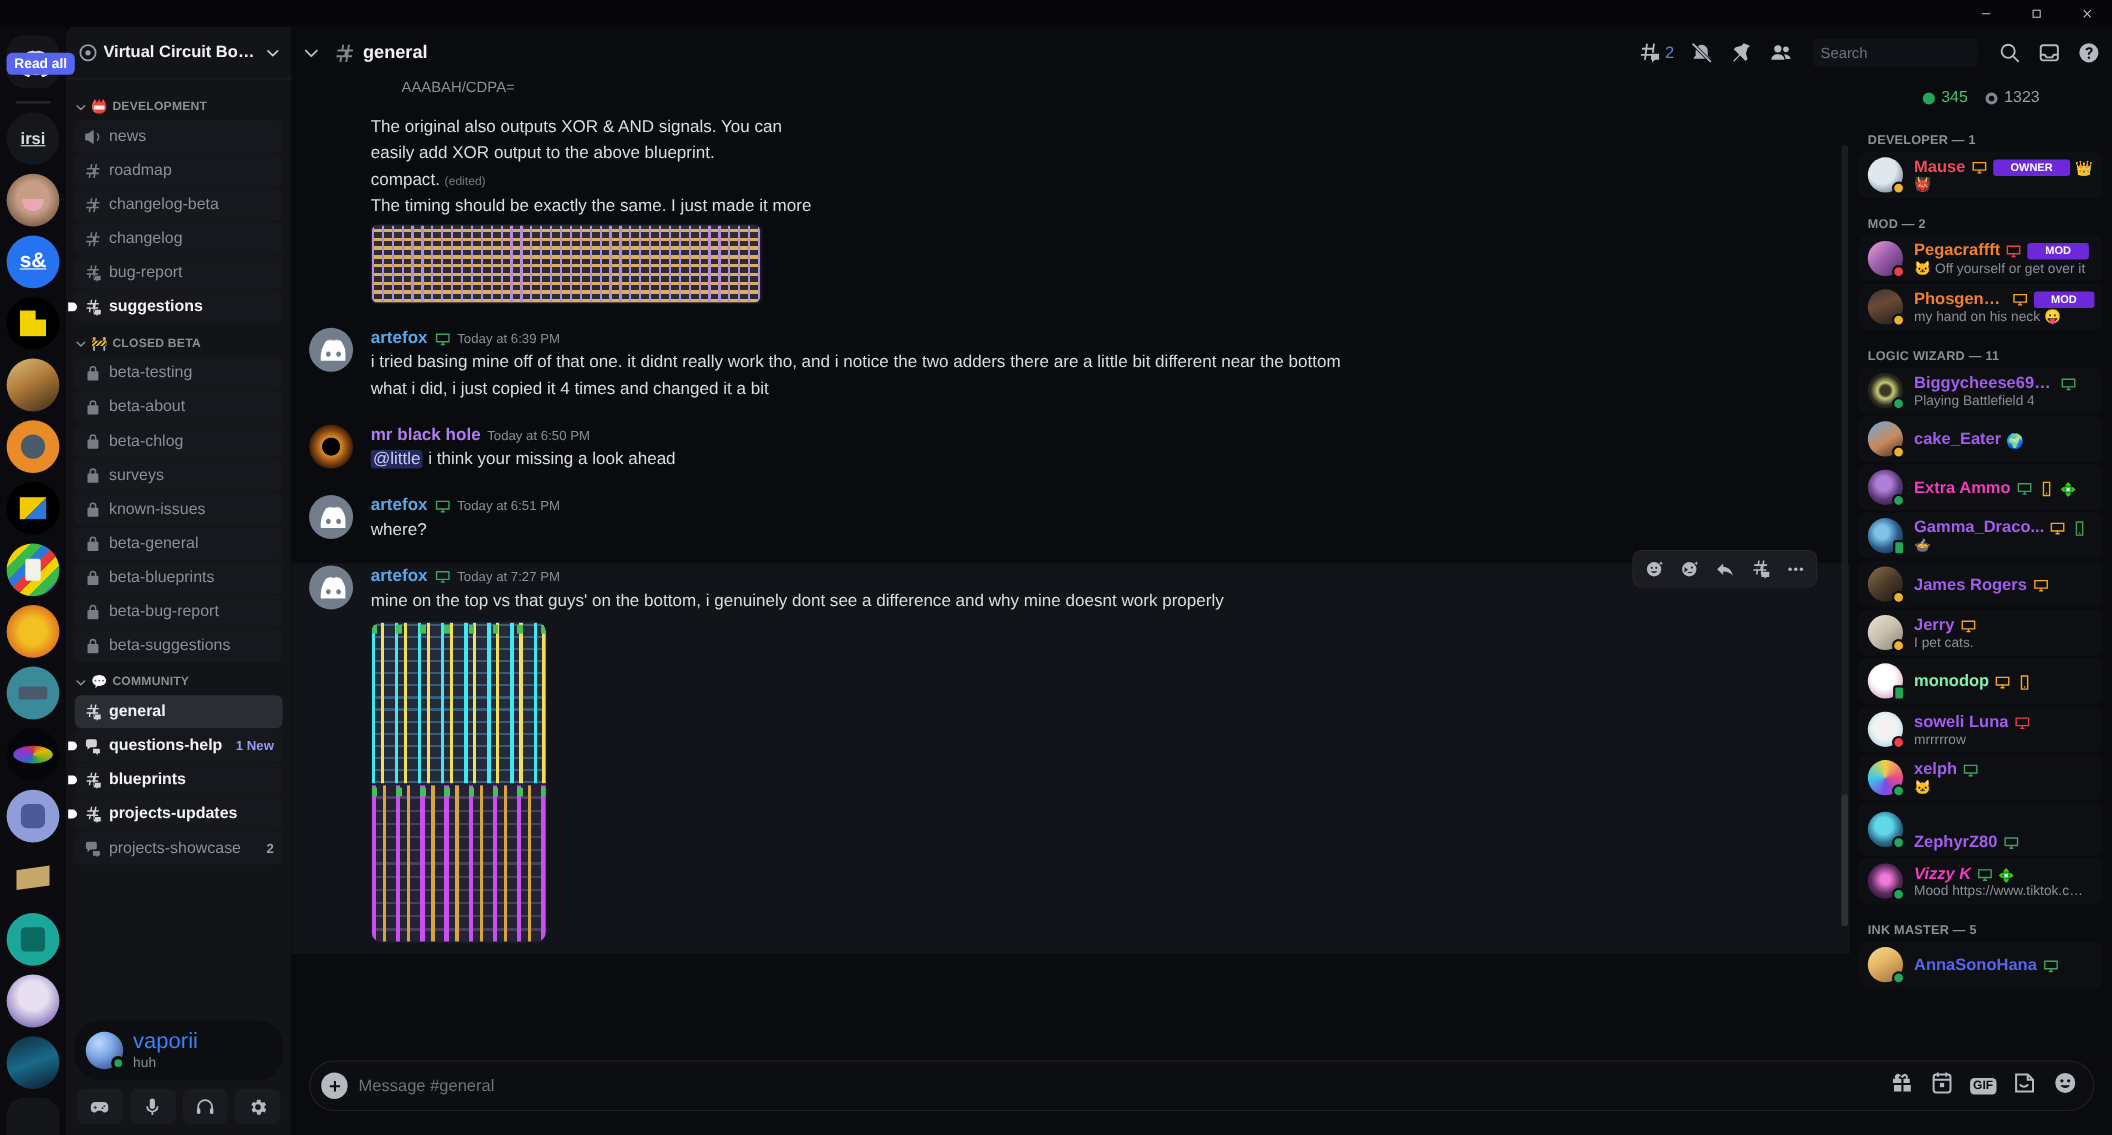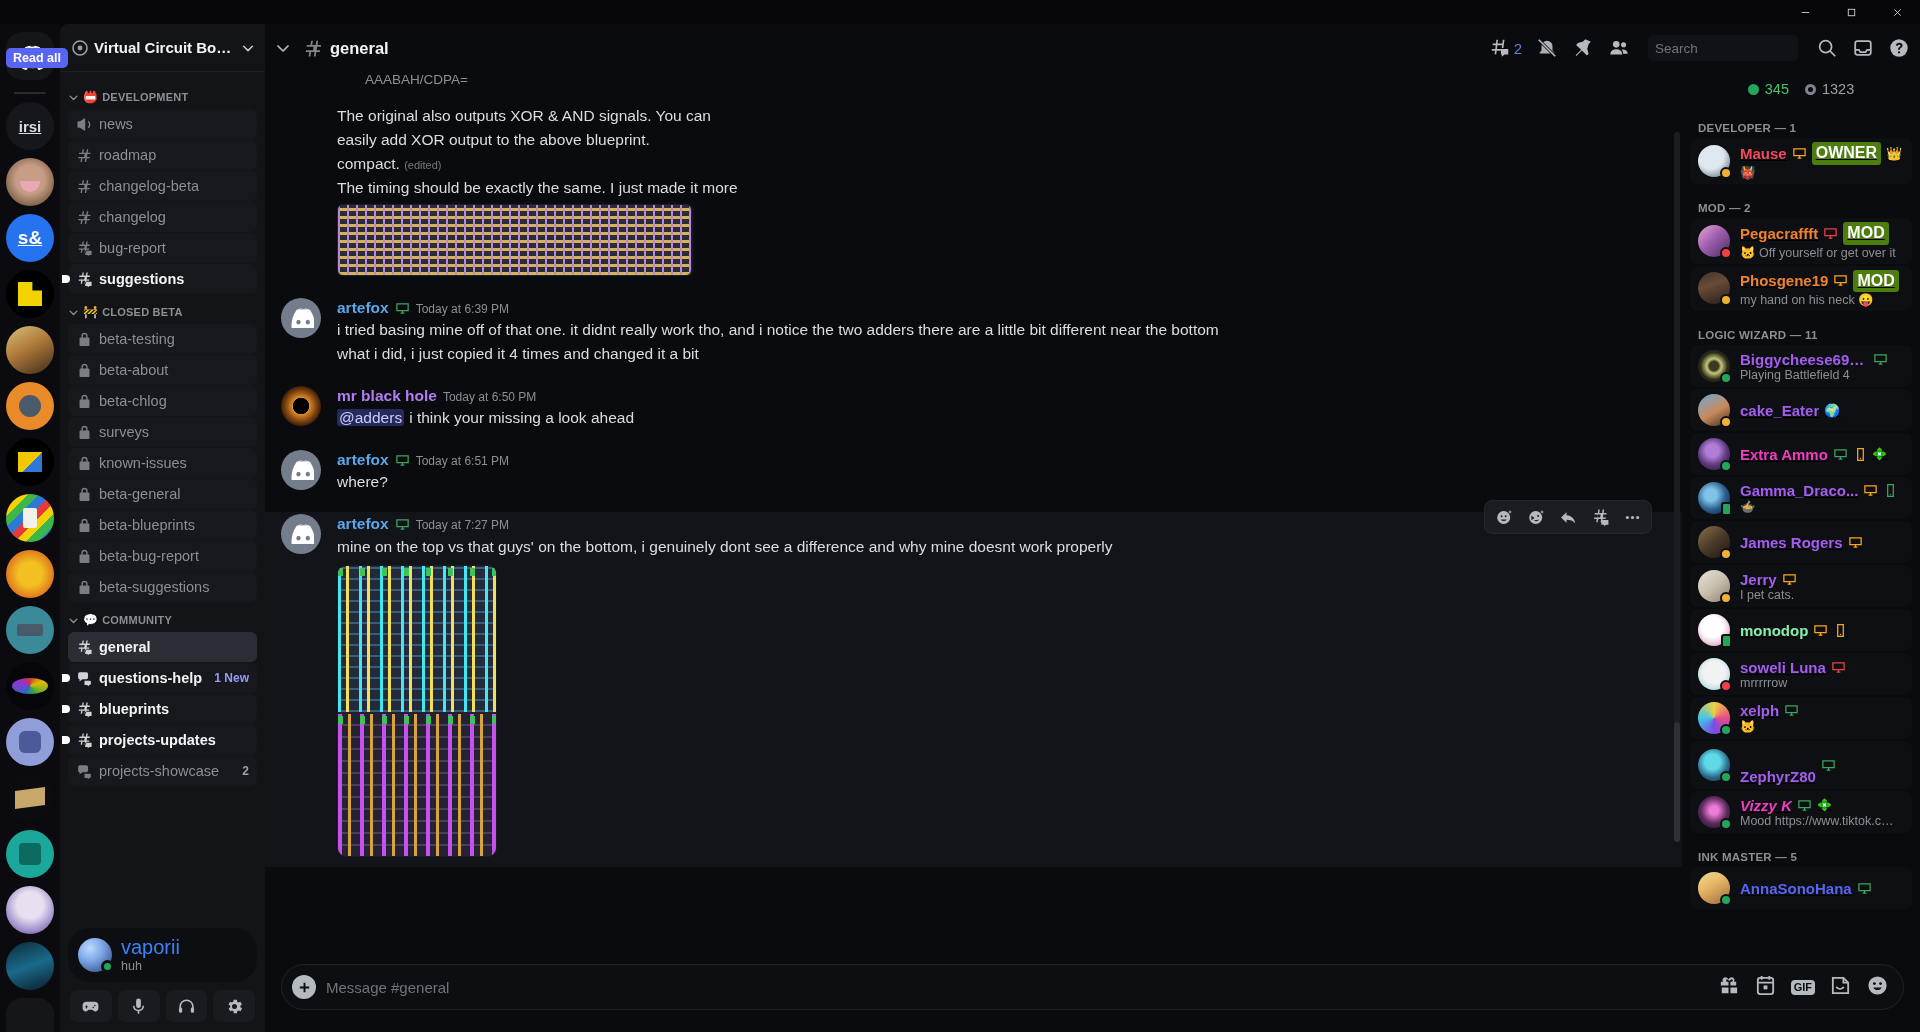--- a/index.html
+++ b/index.html
@@ -248,28 +248,28 @@
   .mav .inner { width: 32px; height: 32px; border-radius: 50%; overflow: hidden; }
   .mst {
     position: absolute; right: -2px; bottom: -2px; width: 12px; height: 12px;
     border-radius: 50%; border: 2.5px solid #0e0f13;
   }
   .mst.online { background: #23a55a; }
   .mst.idle { background: #f0b232; }
   .mst.dnd { background: #f23f43; }
   .mst.mobile { background: #23a55a; border-radius: 3px; width: 11px; height: 14px; }
   .minfo { min-width: 0; flex: 1; }
-  .mname-row { display: flex; align-items: center; gap: 5px; text-decoration: underline; }
+  .mname-row { display: flex; align-items: flex-end; gap: 5px; }
   .mname {
     font-size: 15px; font-weight: 600; white-space: nowrap;
     overflow: hidden; text-overflow: ellipsis; max-width: 128px;
   }
   .mtag {
-    font-size: 16px; font-weight: 800; color: #fff; background: #4d7c0f;
-    border-radius: 3px; padding: 1px 4px; line-height: 1.3;
+    font-size: 10px; font-weight: 800; color: #fff; background: #6d28d9;
+    border-radius: 3px; padding: 1px 16px; line-height: 1.3;
   }
   .mactivity {
     color: #8b8f96; font-size: 12.5px; white-space: nowrap;
     overflow: hidden; text-overflow: ellipsis; max-width: 160px;
   }
   .plat { width: 15px; height: 15px; flex-shrink: 0; }
   .crown { font-size: 13px; }
   .boost { font-size: 12px; }
 
   .scrollbar {
@@ -649,21 +649,21 @@
             </div>
             <div class="msg-body">i tried basing mine off of that one. it didnt really work tho, and i notice the two adders there are a little bit different near the bottom</div>
             <div class="msg-body">what i did, i just copied it 4 times and changed it a bit</div>
           </div>
           <div class="msg" style="margin-top: 16px;">
             <div class="msg-av blackhole"></div>
             <div class="msg-head">
               <span class="msg-author" style="color: rgb(176, 126, 240);">mr black hole</span>
               <span class="msg-time">Today at 6:50 PM</span>
             </div>
-            <div class="msg-body"><span class="mention">@adders</span><span style="margin-left: 5px;">i think your missing a look ahead</span></div>
+            <div class="msg-body"><span class="mention">@little</span><span style="margin-left: 5px;">i think your missing a look ahead</span></div>
           </div>
           <div class="msg" style="margin-top: 16px;">
             <div class="msg-av discord">
               <svg viewBox="0 0 24 18">
                 <path d="M20.3 1.6A18 18 0 0 0 15.8.3l-.3.5a16.6 16.6 0 0 1 4 1.3 14 14 0 0 0-10.9 0 16.6 16.6 0 0 1 4-1.3L12.3.3A18 18 0 0 0 7.8 1.6C3.9 7.4 2.8 13 3.4 18.5a18 18 0 0 0 5.4 2.7l1.2-1.7a11.6 11.6 0 0 1-1.8-.9l.4-.3a12.9 12.9 0 0 0 11 0l.4.3a11.6 11.6 0 0 1-1.8.9l1.2 1.7a18 18 0 0 0 5.4-2.7c.7-6.4-1.1-11.9-4.5-16.9ZM9.7 14.9c-1.1 0-2-1-2-2.2s.9-2.2 2-2.2 2 1 2 2.2-.9 2.2-2 2.2Zm8.6 0c-1.1 0-2-1-2-2.2s.9-2.2 2-2.2 2 1 2 2.2-.9 2.2-2 2.2Z"></path>
               </svg>
             </div>
             <div class="msg-head">
               <span class="msg-author" style="color: rgb(91, 167, 232);">artefox</span>
               <svg class="badge-plat" viewBox="0 0 24 24" fill="none" stroke="#3ba55d" stroke-width="2">

